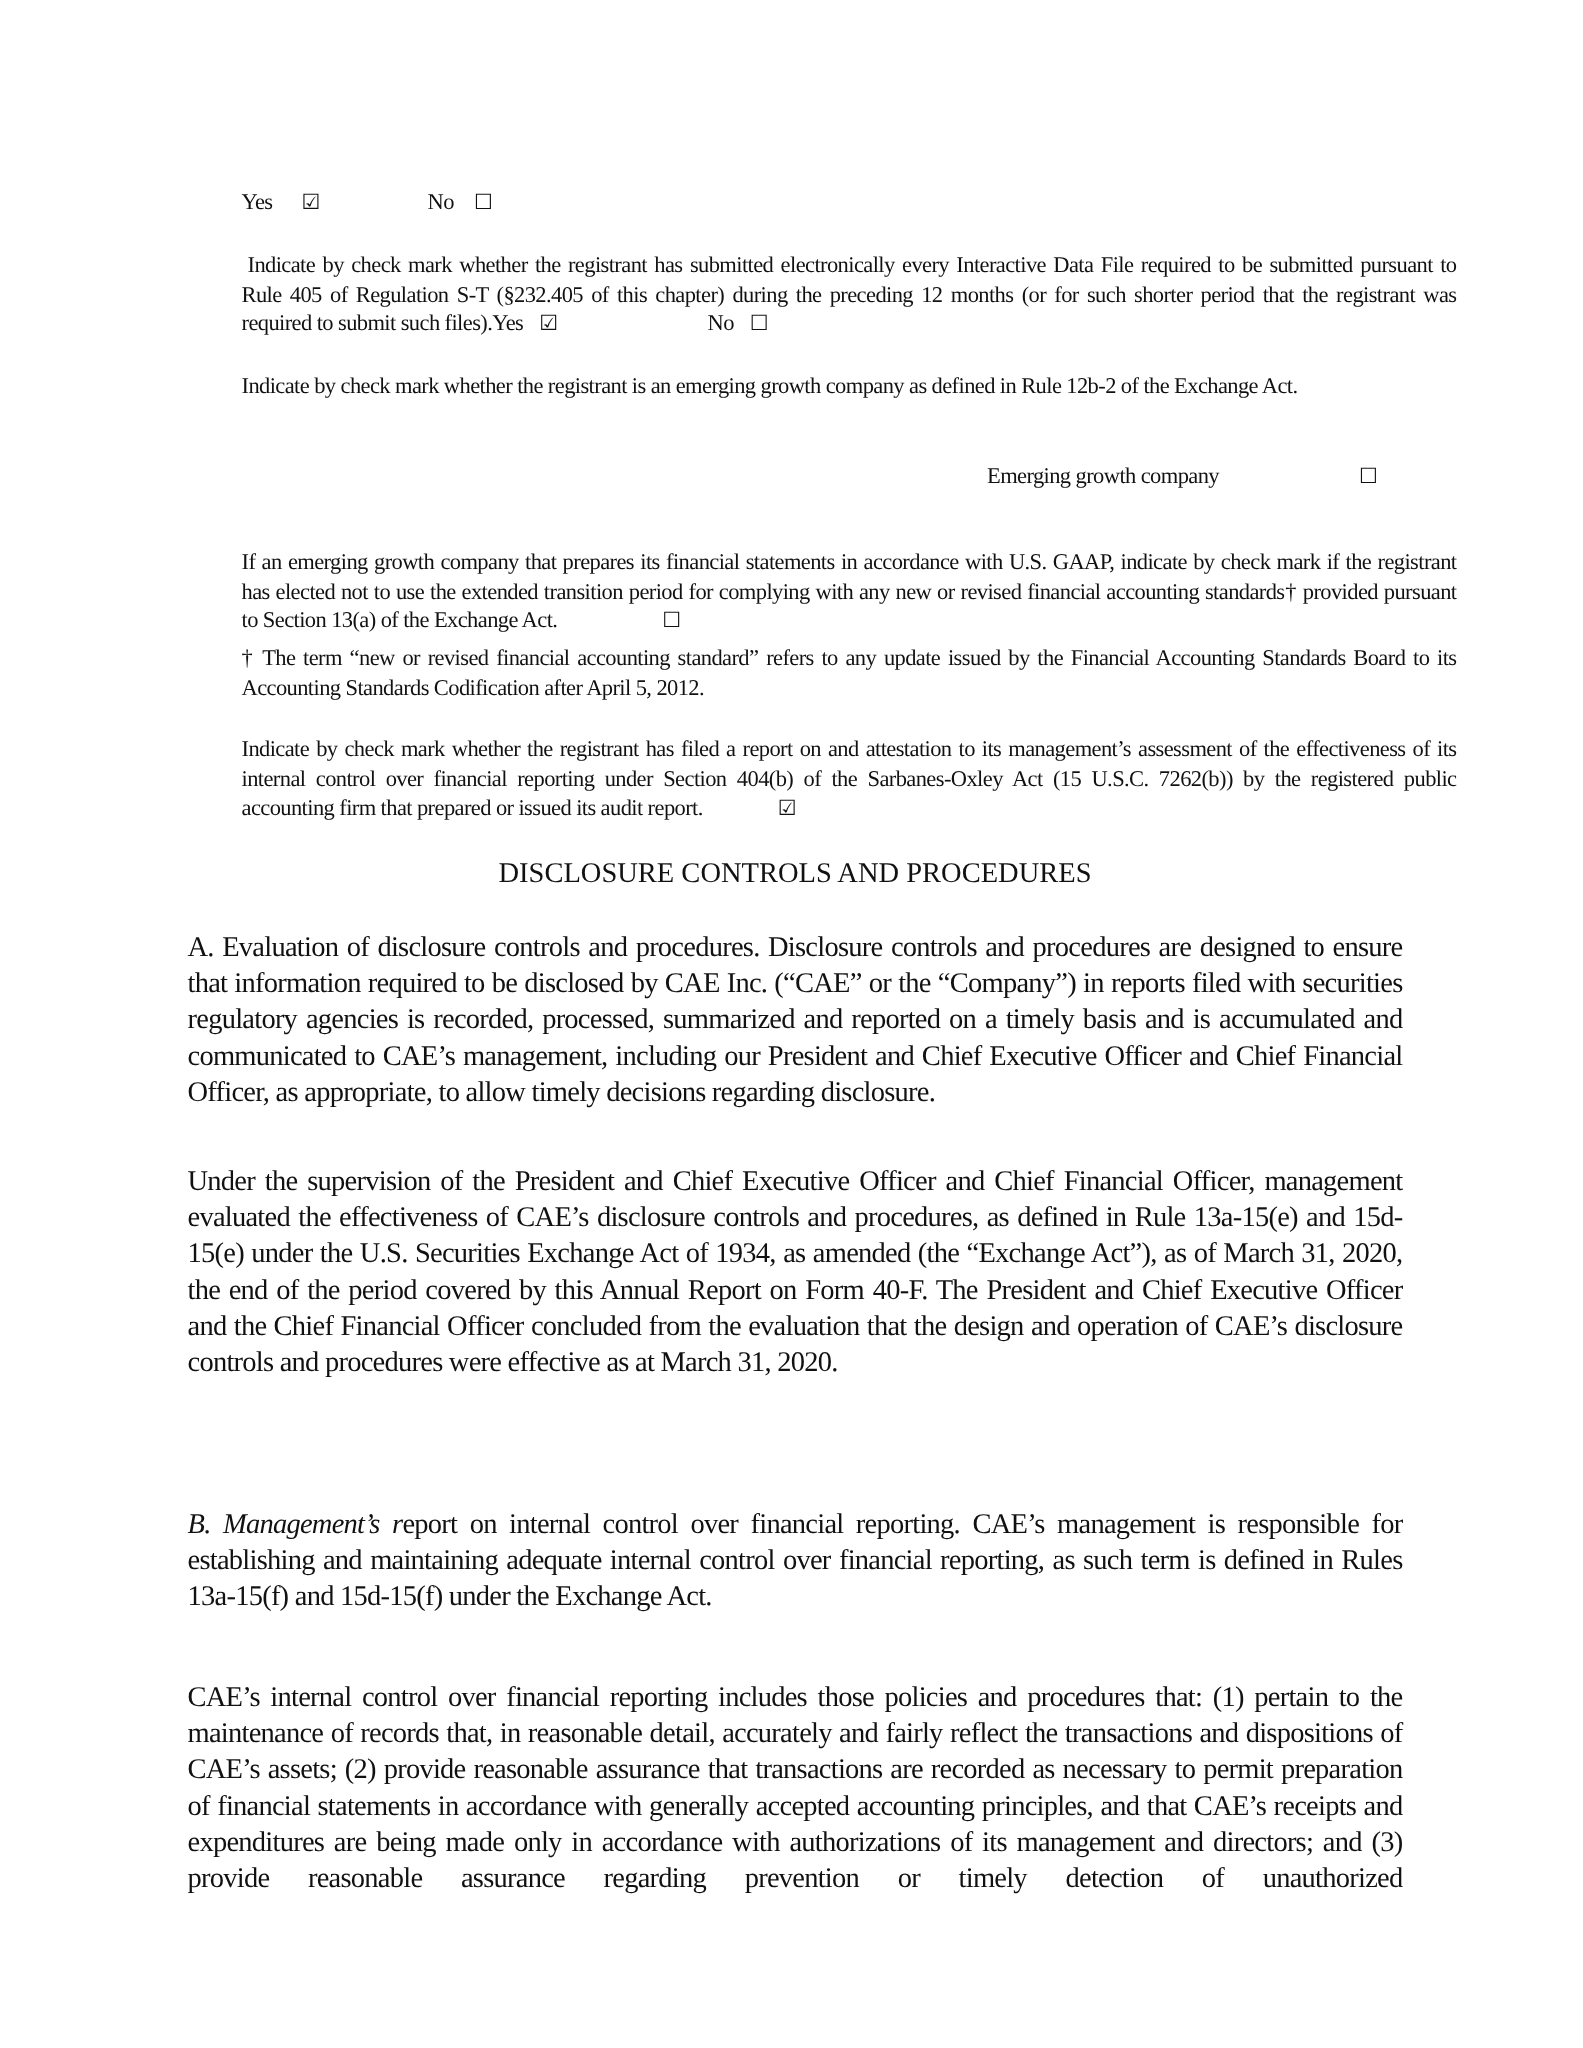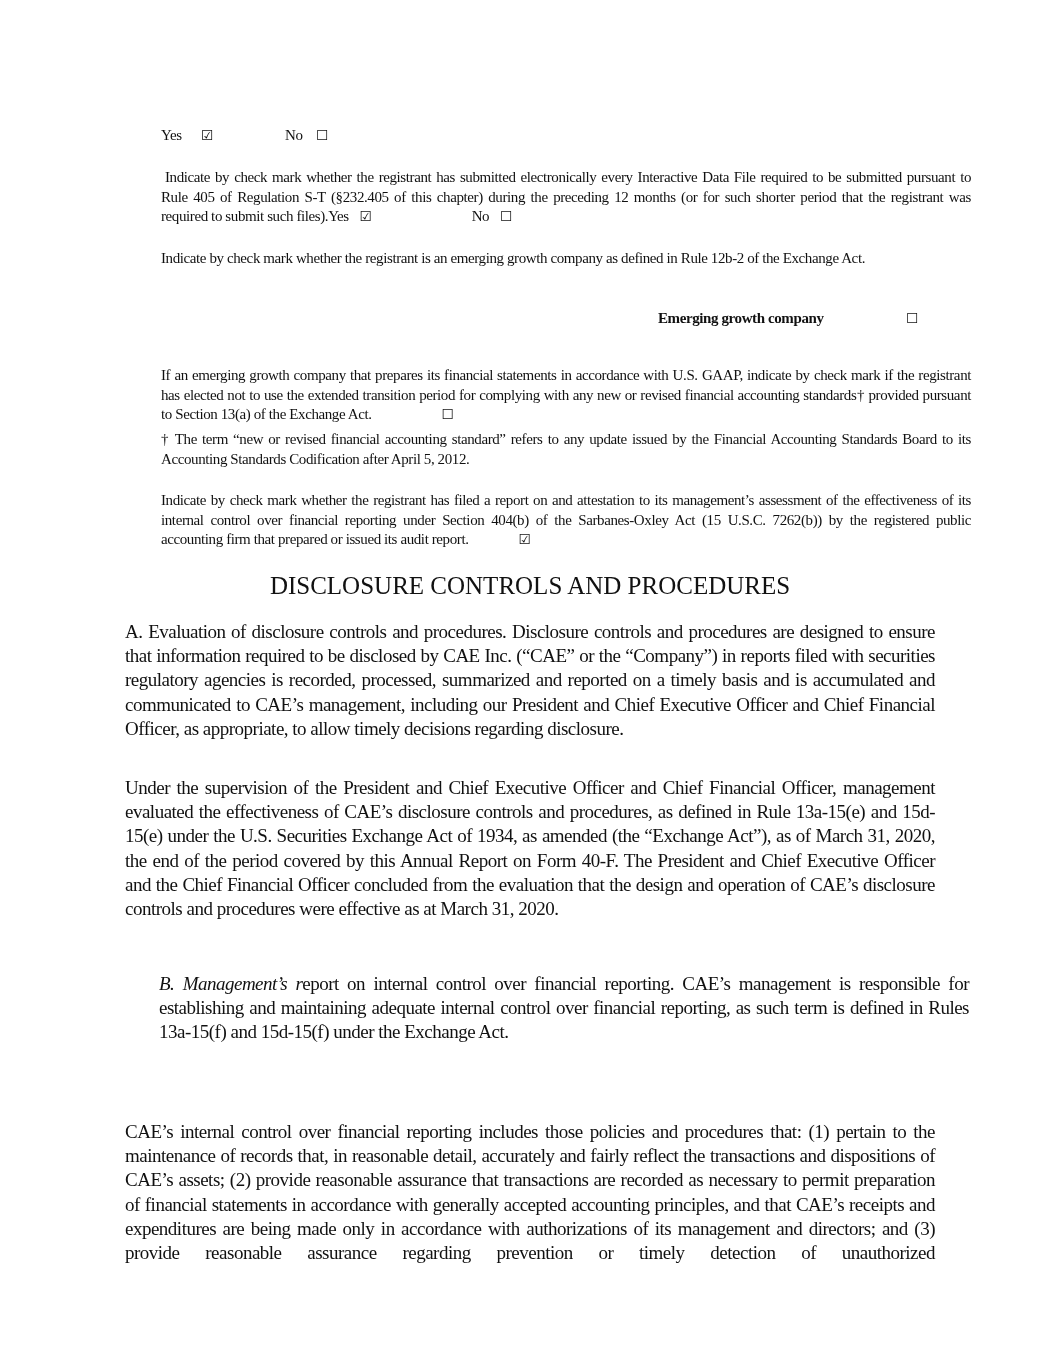--- a/index.html
+++ b/index.html
@@ -3,21 +3,21 @@
 <meta charset="utf-8">
 <style>
   html, body { margin:0; padding:0; background:#ffffff; }
   body { width:1055px; height:1365px; position:relative; overflow:hidden; color:#111; font-family:"Liberation Serif", serif; }
   .page { position:absolute; left:125px; top:0; width:810px; }
   .small { font-size:15px; line-height:19.5px; letter-spacing:-0.4px;margin-left:36px; }
   .large { font-size:19px; line-height:24.2px; letter-spacing:-0.5px; }
   .justify { text-align:justify; text-align-last:left; }
   .blk { position:absolute; left:0; width:810px; }
   .cb { display:inline-block; font-family:"DejaVu Sans", sans-serif; font-size:14px; }
-  .heading { position:absolute; left:0; width:810px; text-align:center; font-size:25px; letter-spacing:0; }
+  .heading { position:absolute; left:0; width:810px; text-align:center; font-size:19px; letter-spacing:0; }
   .row { position:absolute; left:0; width:810px; }
   .abs { position:absolute; white-space:nowrap; }
   em { font-style:italic; }
 </style>
 </head>
 <body>
 
 <div class="page">
 
   <div class="row small" style="top:126px; height:20px;">
@@ -29,21 +29,21 @@
 
   <div class="blk small justify" style="top:168px; text-indent:4px;">
     <span>Indicate by check mark whether the registrant has submitted electronically every Interactive Data File required to be submitted pursuant to Rule 405 of Regulation S-T (§232.405 of this chapter) during the preceding 12 months (or for such shorter period that the registrant was required to submit such files).</span><span>Yes</span>&nbsp;&nbsp;<span class="cb">☑</span><span style="display:inline-block; width:100px;"></span><span>No</span>&nbsp;&nbsp;<span class="cb">☐</span>
   </div>
 
   <div class="blk small justify" style="top:249px;">
     <span>Indicate by check mark whether the registrant is an emerging growth company as defined in Rule 12b-2 of the Exchange Act.</span>
   </div>
 
   <div class="row small" style="top:309px; height:20px;">
-    <span class="abs" style="left:497px;font-weight:bold;">Emerging growth company</span>
+    <span class="abs" style="left:497px;">Emerging growth company</span>
     <span class="abs cb" style="left:745px;">☐</span>
   </div>
 
   <div class="blk small justify" style="top:366px; padding-right:0;">
     <span>If an emerging growth company that prepares its financial statements in accordance with U.S. GAAP, indicate by check mark if the registrant has elected not to use the extended transition period for complying with any new or revised financial accounting standards† provided pursuant to Section 13(a) of the Exchange Act.</span><span style="display:inline-block; width:70px;"></span><span class="cb">☐</span>
   </div>
 
   <div class="blk small justify" style="top:430px;">
     <span>† The term “new or revised financial accounting standard” refers to any update issued by the Financial Accounting Standards Board to its Accounting Standards Codification after April 5, 2012.</span>
   </div>
@@ -55,21 +55,21 @@
   <div class="heading" style="top:572px;">DISCLOSURE CONTROLS AND PROCEDURES</div>
 
   <div class="blk large justify" style="top:620px;">
     <span>A. Evaluation of disclosure controls and procedures.  Disclosure controls and procedures are designed to ensure that information required to be disclosed by CAE Inc. (“CAE” or the “Company”) in reports filed with securities regulatory agencies is recorded, processed, summarized and reported on a timely basis and is accumulated and communicated to CAE’s management, including our President and Chief Executive Officer and Chief Financial Officer, as appropriate, to allow timely decisions regarding disclosure.</span>
   </div>
 
   <div class="blk large justify" style="top:776px;">
     <span>Under the supervision of the President and Chief Executive Officer and Chief Financial Officer, management evaluated the effectiveness of CAE’s disclosure controls and procedures, as defined in Rule 13a-15(e) and 15d-15(e) under the U.S. Securities Exchange Act of 1934, as amended (the “Exchange Act”), as of March 31, 2020, the end of the period covered by this Annual Report on Form 40-F.  The President and Chief Executive Officer and the Chief Financial Officer concluded from the evaluation that the design and operation of CAE’s disclosure controls and procedures were effective as at March 31, 2020.</span>
   </div>
 
-  <div class="blk large justify" style="top:972px;margin-left:34px;">
+  <div class="blk large justify" style="top:1005px;">
     <em>B. Management’s r</em><span>eport on internal control over financial reporting.  CAE’s management is responsible for establishing and maintaining adequate internal control over financial reporting, as such term is defined in Rules 13a-15(f) and 15d-15(f) under the Exchange Act.</span>
   </div>
 
   <div class="blk large justify" style="top:1120px; text-align-last:justify;">
     <span>CAE’s internal control over financial reporting includes those policies and procedures that: (1) pertain to the maintenance of records that, in reasonable detail, accurately and fairly reflect the transactions and dispositions of CAE’s assets; (2) provide reasonable assurance that transactions are recorded as necessary to permit preparation of financial statements in accordance with generally accepted accounting principles, and that CAE’s receipts and expenditures are being made only in accordance with authorizations of its management and directors; and (3) provide reasonable assurance regarding prevention or timely detection of unauthorized</span>
   </div>
 
 </div>
 
 </body></html>

